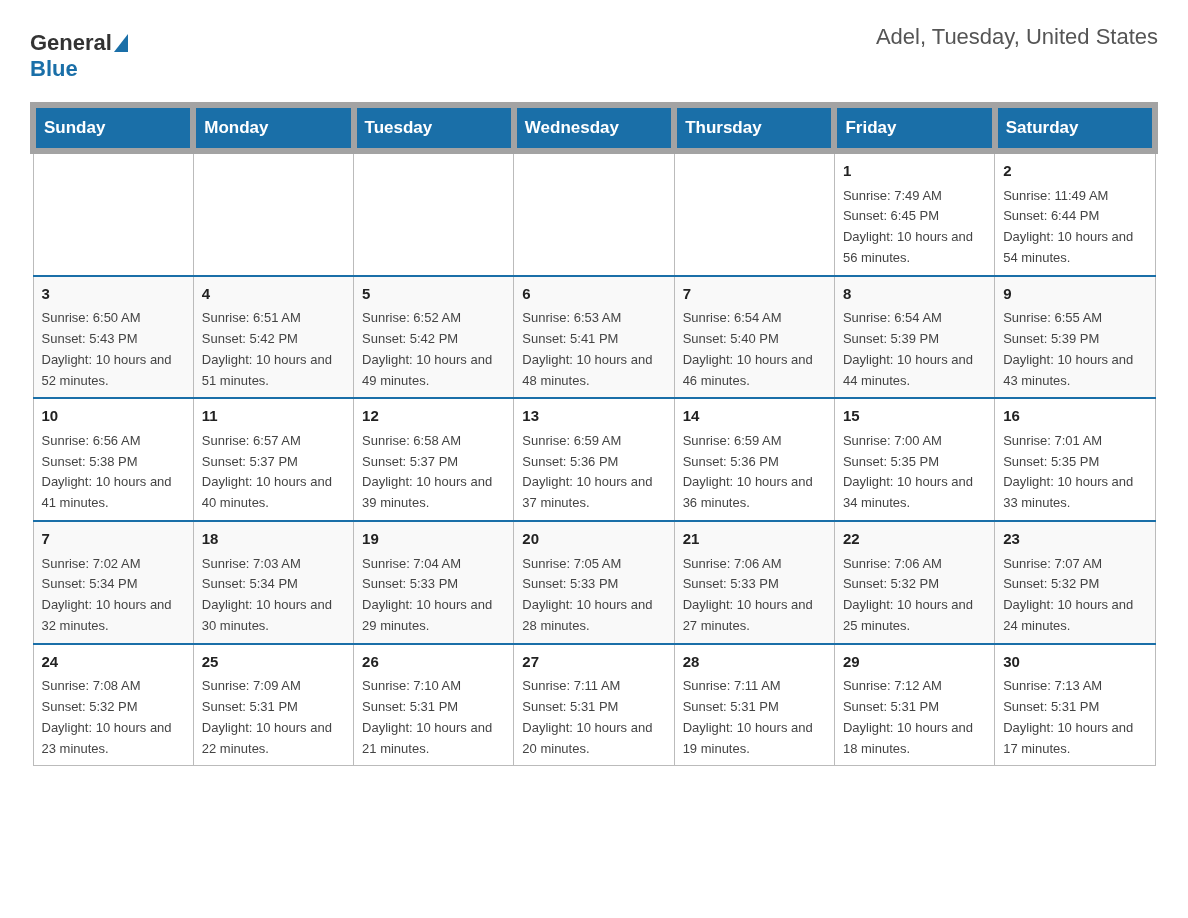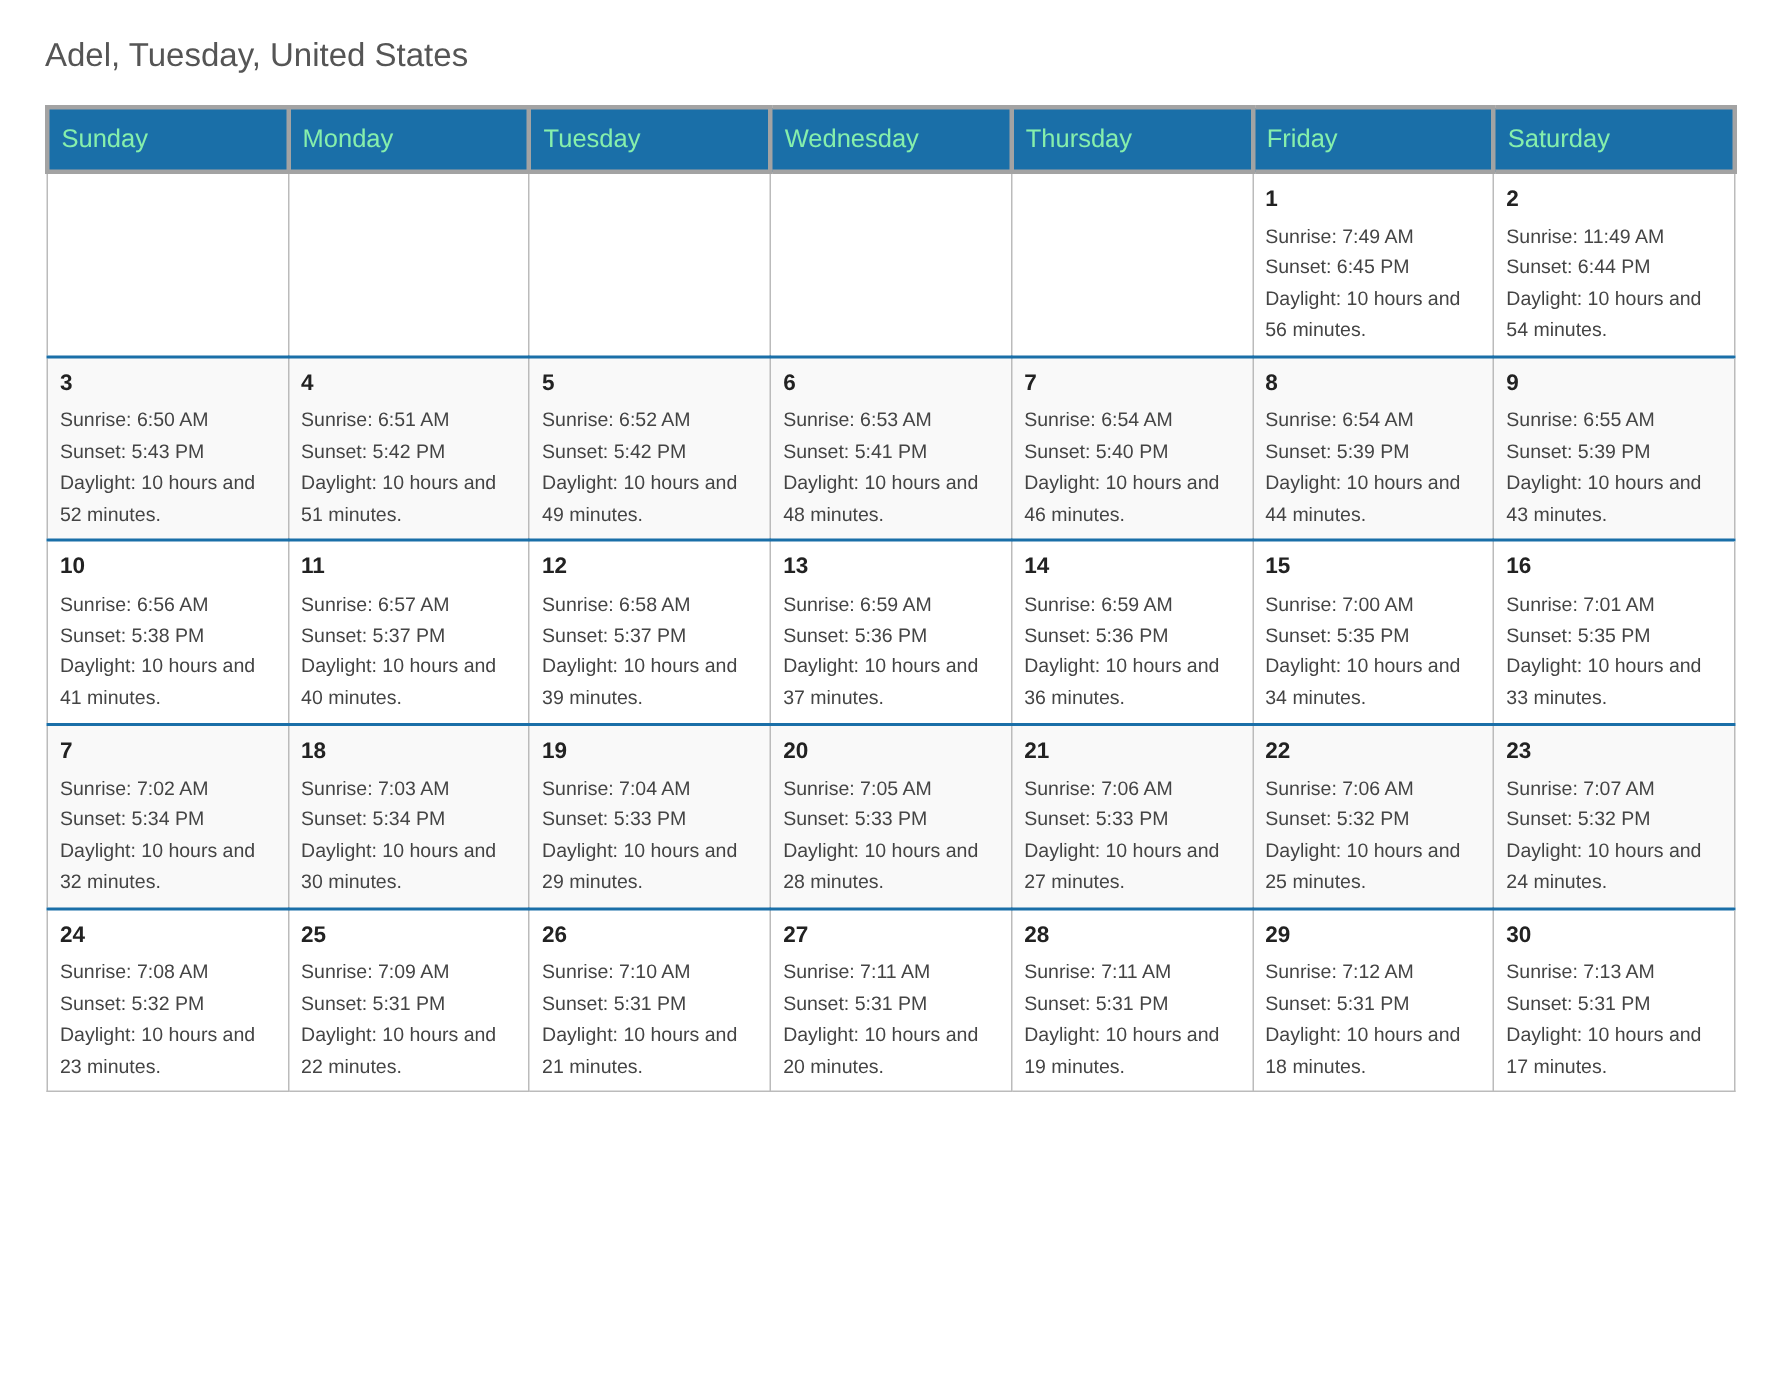--- a/index.html
+++ b/index.html
@@ -56,26 +56,26 @@
       color: #555;
       margin-top: 4px;
     }
     .calendar-table {
       width: 100%;
       border-collapse: collapse;
       border: 1px solid #999;
     }
     .calendar-table th {
       background-color: #1a6fa8;
-      color: #86efac;
+      color: #ffffff;
       font-size: 17px;
-      font-weight: normal;
+      font-weight: bold;
       padding: 10px 8px;
       text-align: left;
-      border: 3px solid #a3a3a3;
+      border: 6px solid #a3a3a3;
     }
     .calendar-table td {
       vertical-align: top;
       padding: 6px 8px;
       border: 1px solid #bbb;
       width: calc(100% / 7);
       min-height: 100px;
       font-size: 13px;
       line-height: 1.5;
     }
@@ -102,20 +102,29 @@
     }
     
     .calendar-table tbody tr {
       border-top: 2px solid #1a6fa8;
     }
   </style>
 </head>
 <body>
 
 <div class="header-area">
+  <div class="logo">
+    <div style="display:flex; flex-direction:column; align-items:flex-start;">
+      <div style="display:flex; align-items:center;">
+        <span class="logo-text-general">General</span>
+        <span class="logo-triangle"></span>
+      </div>
+      <span class="logo-text-blue">Blue</span>
+    </div>
+  </div>
   <div class="title-area">
     <div class="location-title">Adel, Tuesday, United States</div>
   </div>
 </div>
 
 <table class="calendar-table">
   <thead>
     <tr>
     <th>Sunday</th>
         <th>Monday</th>

